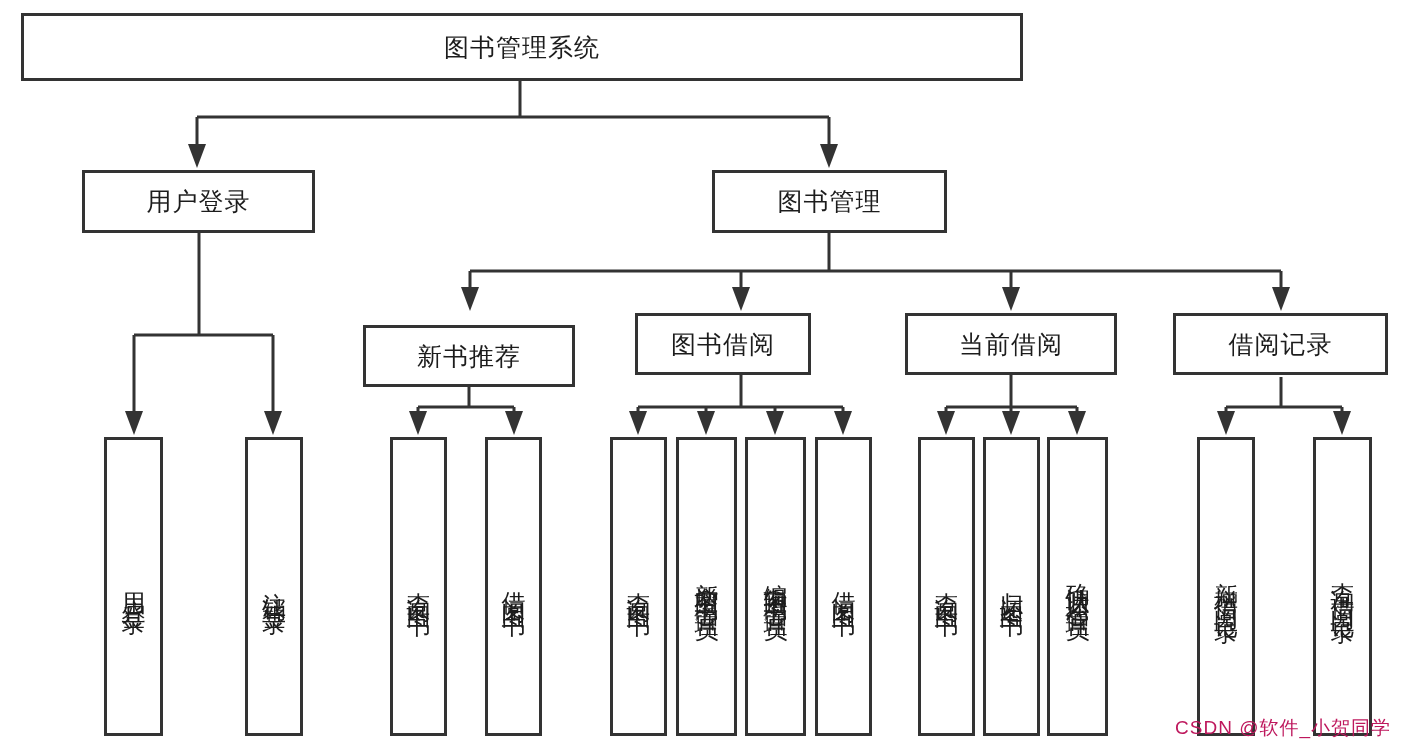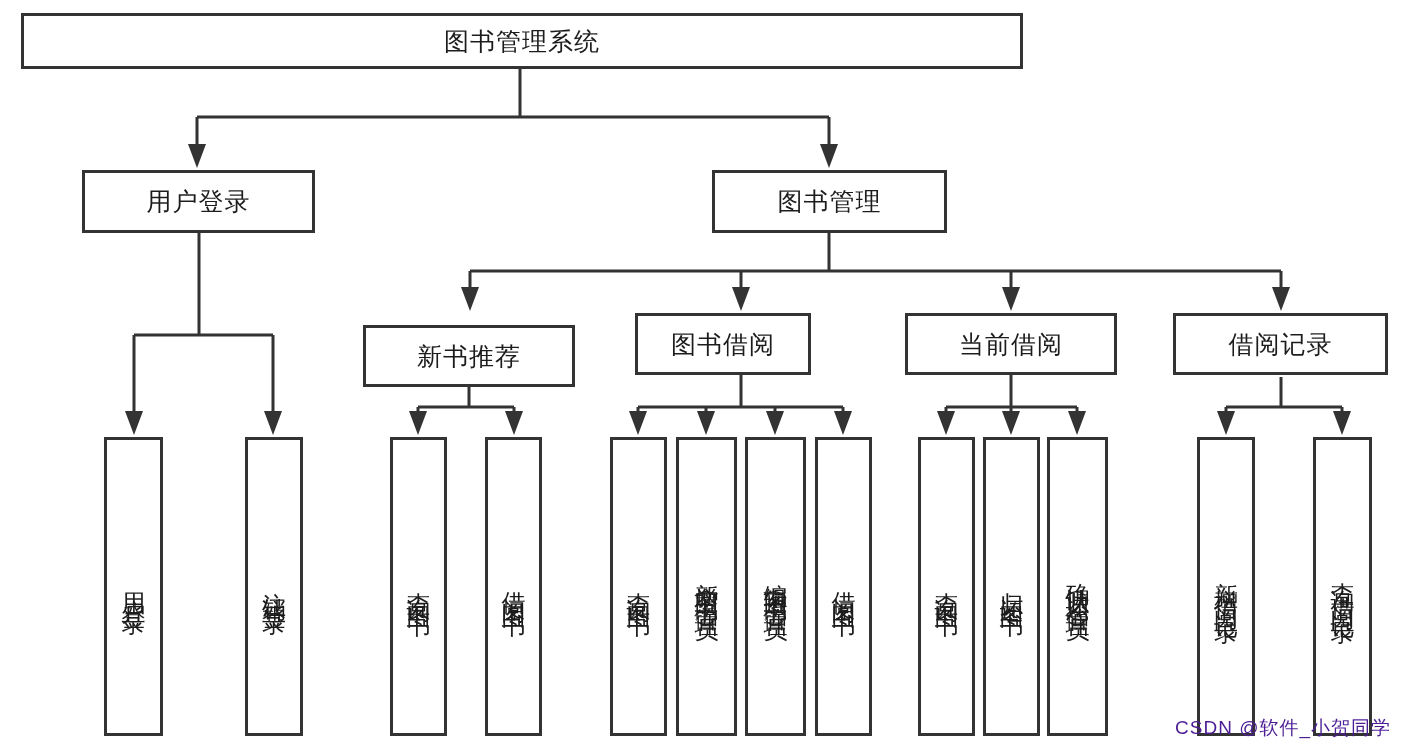--- a/index.html
+++ b/index.html
@@ -35,21 +35,21 @@
     font-size: 24px;
     letter-spacing: 7px;
     line-height: 1;
     color: #1c1c1c;
   }
   .watermark {
     position: absolute;
     right: 14px;
     bottom: 6px;
     font-size: 19px;
-    color: #4c1d95;
+    color: #be185d;
     letter-spacing: 1px;
     white-space: nowrap;
   }
 </style>
 </head>
 <body>
 
 <div class="canvas">
 
   <svg class="connectors" width="1405" height="747" aria-hidden="true">
@@ -81,21 +81,21 @@
     <path d="M1011 375 V407 M946 407 H1077 M946 407 V413 M1011 407 V413 M1077 407 V413"></path>
     <polygon points="946,435 937,411 955,411"></polygon>
     <polygon points="1011,435 1002,411 1020,411"></polygon>
     <polygon points="1077,435 1068,411 1086,411"></polygon>
 
     <path d="M1281 377 V407 M1226 407 H1342 M1226 407 V413 M1342 407 V413"></path>
     <polygon points="1226,435 1217,411 1235,411"></polygon>
     <polygon points="1342,435 1333,411 1351,411"></polygon>
   </svg>
 
-  <div class="node" style="left:21px; top:13px; width:1002px; height:56px;">
+  <div class="node" style="left:21px; top:13px; width:1002px; height:68px;">
     <span class="hlabel">图书管理系统</span>
   </div>
 
   <div class="node" style="left:82px; top:170px; width:233px; height:63px;">
     <span class="hlabel">用户登录</span>
   </div>
   <div class="node" style="left:712px; top:170px; width:235px; height:63px;justify-content:center;">
     <span class="hlabel">图书管理</span>
   </div>
 

